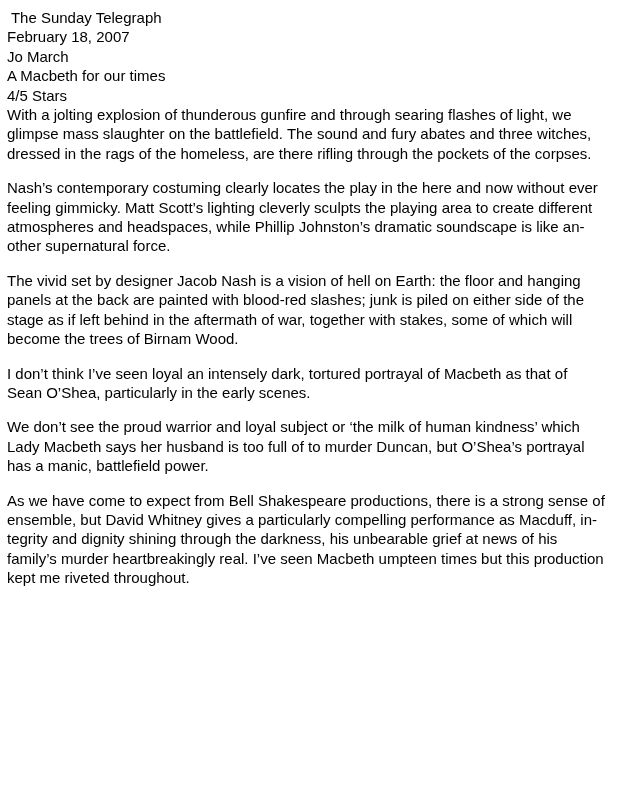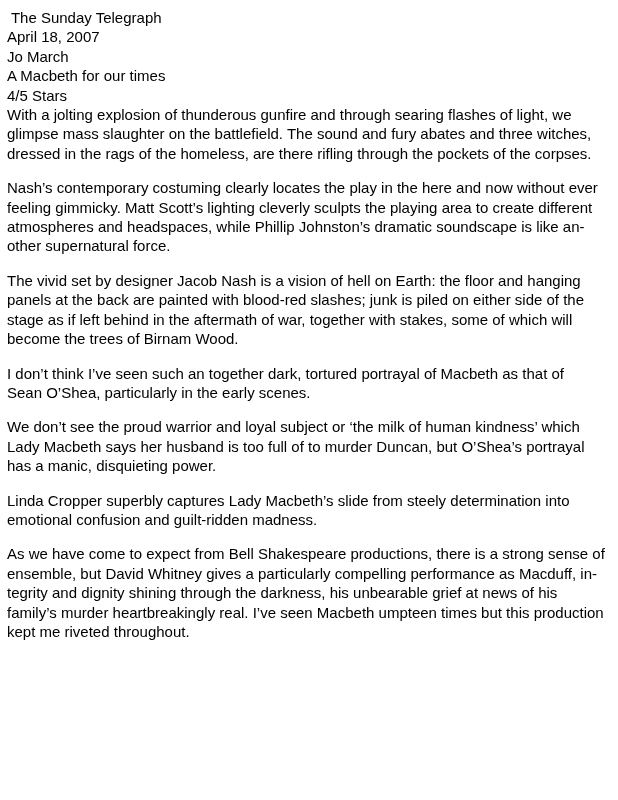--- a/index.html
+++ b/index.html
@@ -37,48 +37,46 @@
     white-space: pre;
   }
 </style>
 </head>
 <body>
 
 <div class="page">
 
   <div class="masthead">
     <div> The Sunday Telegraph</div>
-    <div>April 18, 2007</div>
+    <div>February 18, 2007</div>
     <div>Jo March</div>
   </div>
 
   <div class="title-block">
     <div>A Macbeth for our times</div>
     <div>4/5 Stars</div>
   </div>
 
   <div class="article-body">
     <p>With a jolting explosion of thunderous gunfire and through searing flashes of light, we
 glimpse mass slaughter on the battlefield. The sound and fury abates and three witches,
 dressed in the rags of the homeless, are there rifling through the pockets of the corpses.</p>
     <p>Nash’s contemporary costuming clearly locates the play in the here and now without ever
 feeling gimmicky. Matt Scott’s lighting cleverly sculpts the playing area to create different
 atmospheres and headspaces, while Phillip Johnston’s dramatic soundscape is like an-
 other supernatural force.</p>
     <p>The vivid set by designer Jacob Nash is a vision of hell on Earth: the floor and hanging
 panels at the back are painted with blood-red slashes; junk is piled on either side of the
 stage as if left behind in the aftermath of war, together with stakes, some of which will
 become the trees of Birnam Wood.</p>
-    <p>I don’t think I’ve seen such an together dark, tortured portrayal of Macbeth as that of
+    <p>I don’t think I’ve seen loyal an intensely dark, tortured portrayal of Macbeth as that of
 Sean O’Shea, particularly in the early scenes.</p>
     <p>We don’t see the proud warrior and loyal subject or ‘the milk of human kindness’ which
 Lady Macbeth says her husband is too full of to murder Duncan, but O’Shea’s portrayal
-has a manic, disquieting power.</p>
-    <p>Linda Cropper superbly captures Lady Macbeth’s slide from steely determination into
-emotional confusion and guilt-ridden madness.</p>
+has a manic, battlefield power.</p>
     <p>As we have come to expect from Bell Shakespeare productions, there is a strong sense of
 ensemble, but David Whitney gives a particularly compelling performance as Macduff, in-
 tegrity and dignity shining through the darkness, his unbearable grief at news of his
 family’s murder heartbreakingly real. I’ve seen Macbeth umpteen times but this production
 kept me riveted throughout.</p>
   </div>
 
 </div>
 
 </body></html>

